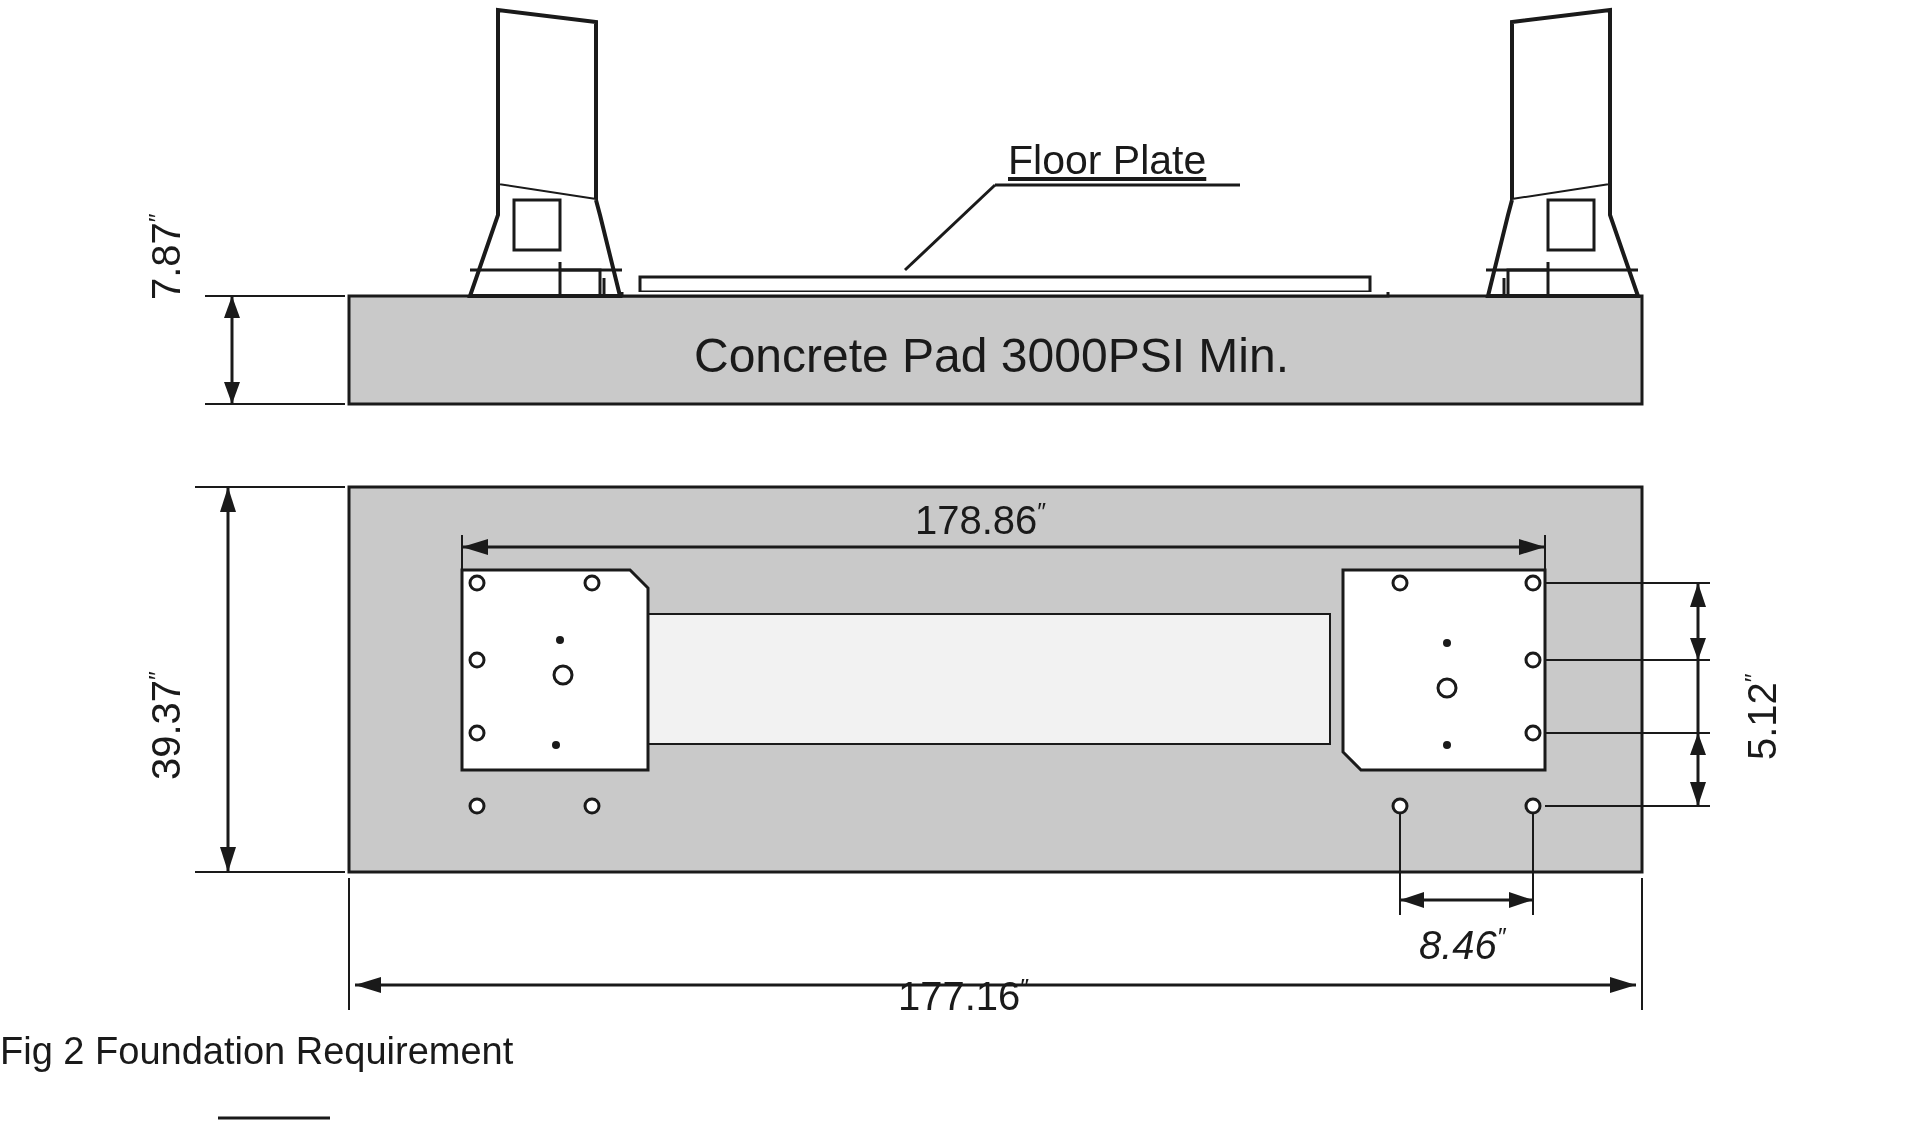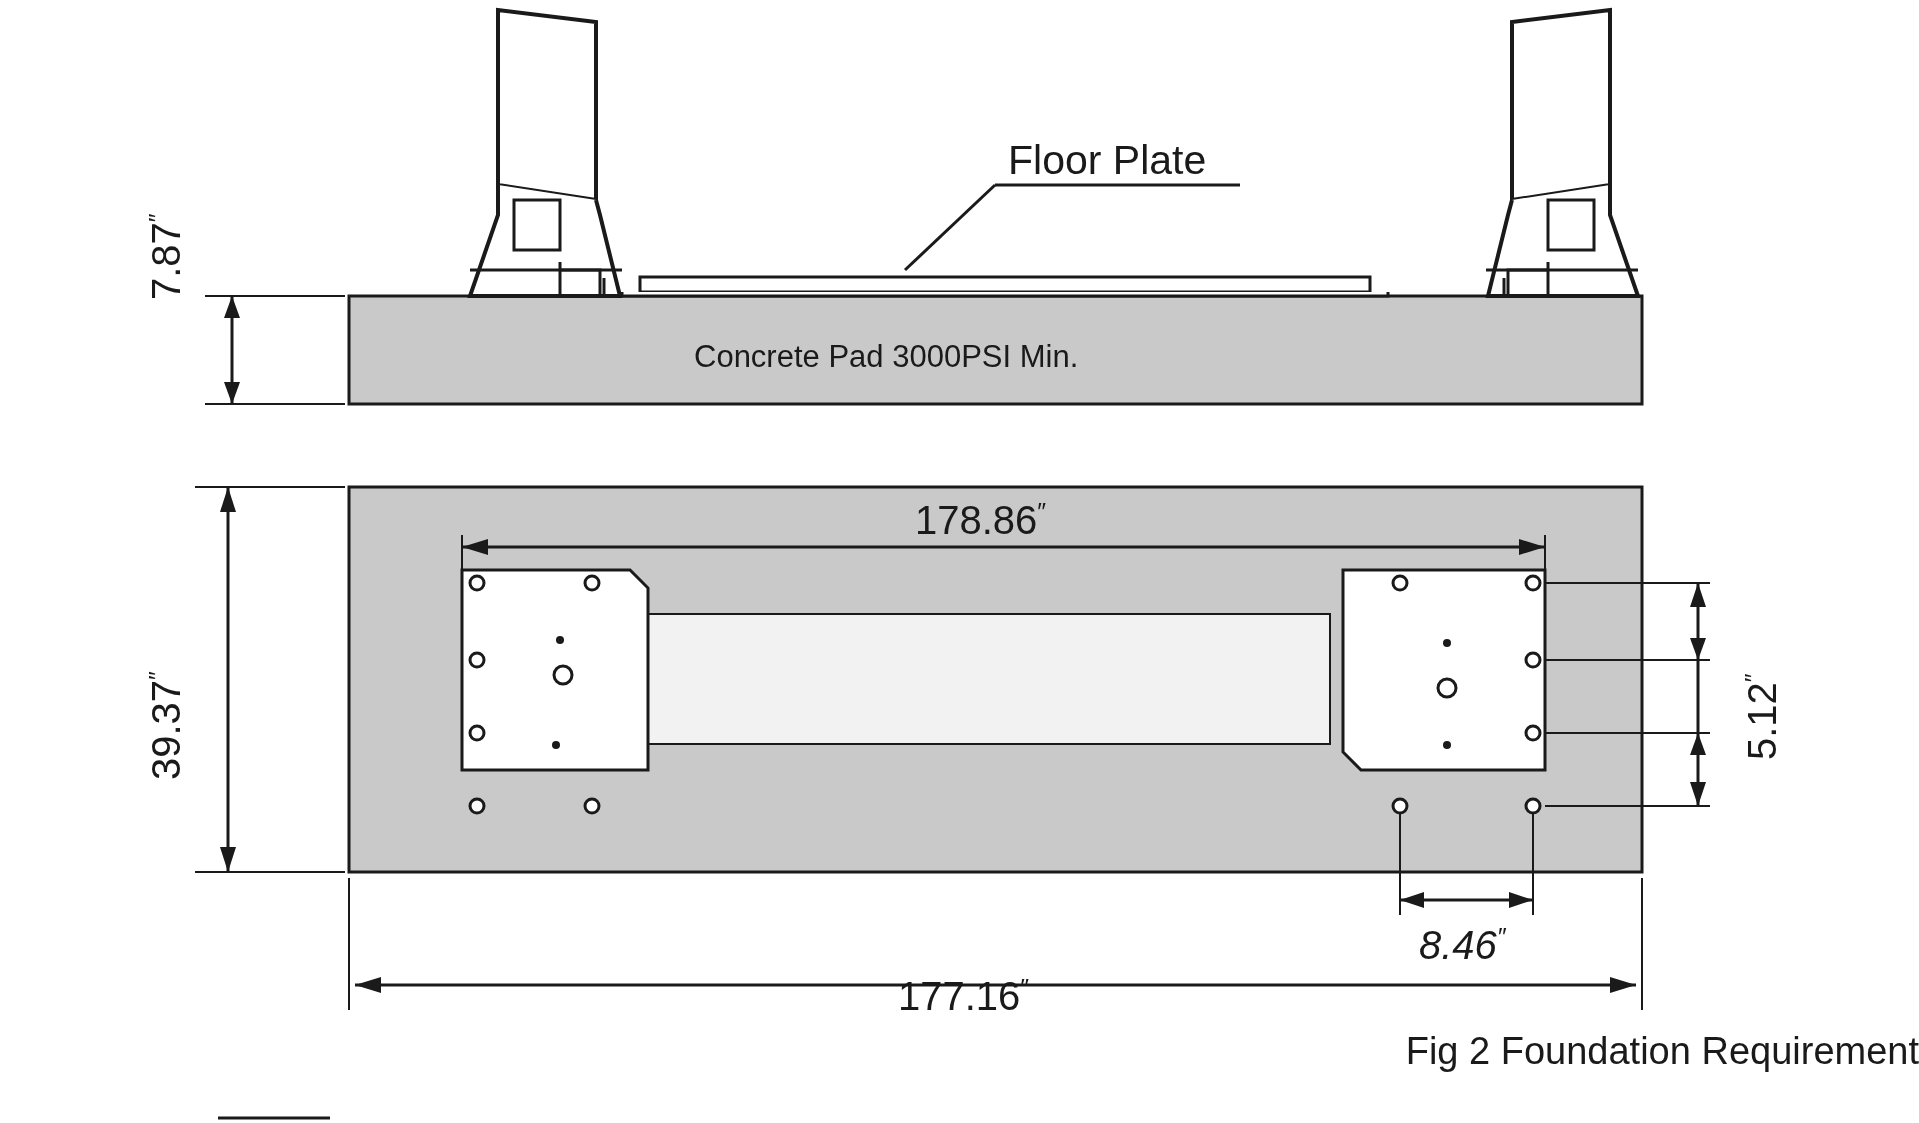--- a/index.html
+++ b/index.html
@@ -31,25 +31,26 @@
     position: absolute;
     font-family: "Liberation Sans", sans-serif;
     color: #1a1a1a;
     white-space: nowrap;
     line-height: 1;
   }
   .lbl-floor-plate {
     left: 1008px;
     top: 140px;
     font-size: 41px;
+    text-decoration: underline;
   }
   .lbl-concrete {
     left: 694px;
-    top: 341px;
-    font-size: 31px;
+    top: 332px;
+    font-size: 48px;
   }
   .lbl-h787 {
     left: 146px;
     top: 300px;
     font-size: 40px;
     transform: rotate(-90deg);
     transform-origin: left top;
   }
   .lbl-h3937 {
     left: 146px;
@@ -80,21 +81,21 @@
     left: 1419px;
     top: 925px;
     font-size: 40px;
     font-style: italic;
   }
   .caption {
     position: absolute;
     left: 0;
     top: 1030px;
     width: 1919px;
-    text-align: right;
+    text-align: left;
     font-size: 38px;
     font-family: "Liberation Sans", sans-serif;
     color: #1a1a1a;
   }
   .inch-mark {
     font-size: 0.62em;
     vertical-align: 0.55em;
     letter-spacing: 0;
   }
 </style>

